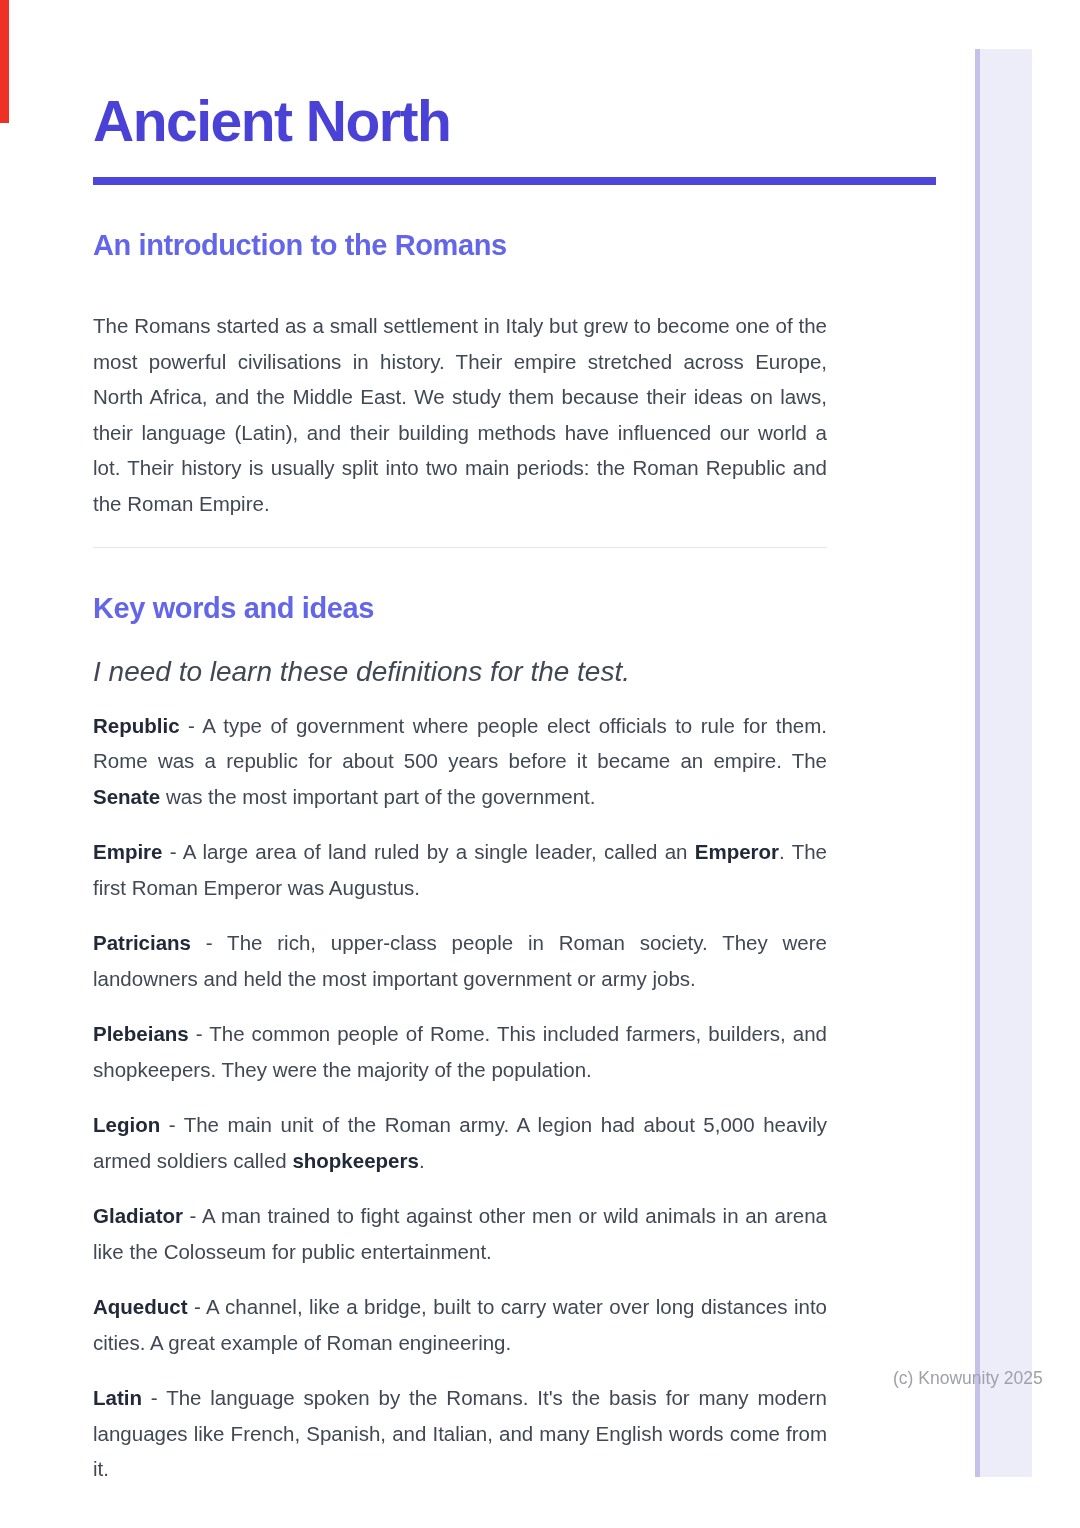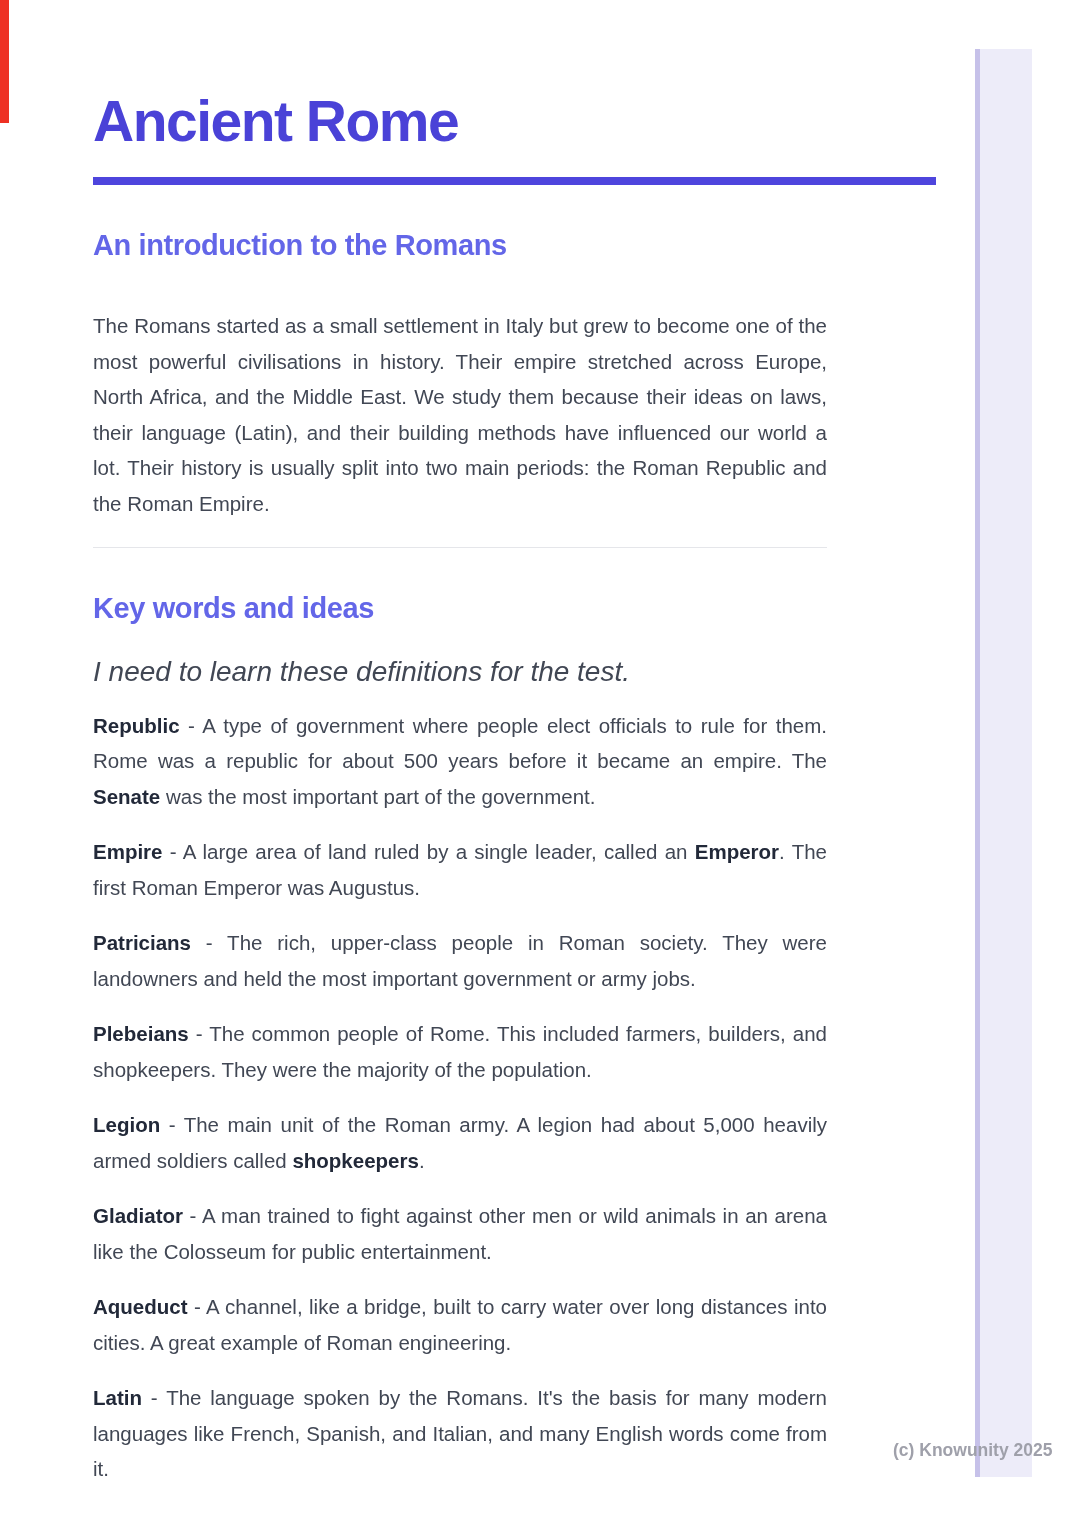--- a/index.html
+++ b/index.html
@@ -77,37 +77,36 @@
     font-size: 28px; line-height: 35.5px;
     font-style: italic;
     color: var(--body_text, #414754);
   }
 
   #definitions p.body { margin: 0 0 20px 0; }
   #definitions p.body:first-child { margin-top: 18px; }
 
   .copyright {
     position: absolute;
-    top: 1440px; left: 893px;
+    top: 1368px; left: 893px;
     font-size: 17.5px; line-height: 20px;
     color: var(--watermark_text, #9fa0aa);
     z-index: 5;
     white-space: nowrap;
-    font-weight: bold;
   }
 </style>
 </head>
 <body style="--title: #4a42d7; --heading: #6366e8; --rule: #4e45dd; --body_text: #414754; --bold_term: #222939; --divider: #e5e6ea; --watermark_text: #9fa0aa; --edge_marker_red: #ee3124; --strip_fill: #edecf9; --strip_border: #c6c1e9;">
 
 <div class="red-bar"></div>
 <div class="side-strip"></div>
 <div class="copyright">(c) Knowunity 2025</div>
 
 <main class="content">
-  <h1 class="page-title">Ancient Rome</h1>
+  <h1 class="page-title">Ancient North</h1>
   <div class="title-rule"></div>
 
   <h2 class="section-heading">An introduction to the Romans</h2>
   <p class="body intro">The Romans started as a small settlement in Italy but grew to become one of the most powerful civilisations in history. Their empire stretched across Europe, North Africa, and the Middle East. We study them because their ideas on laws, their language (Latin), and their building methods have influenced our world a lot. Their history is usually split into two main periods: the Roman Republic and the Roman Empire.</p>
 
   <hr class="divider">
 
   <h2 class="section-heading">Key words and ideas</h2>
   <p class="note">I need to learn these definitions for the test.</p>
 

